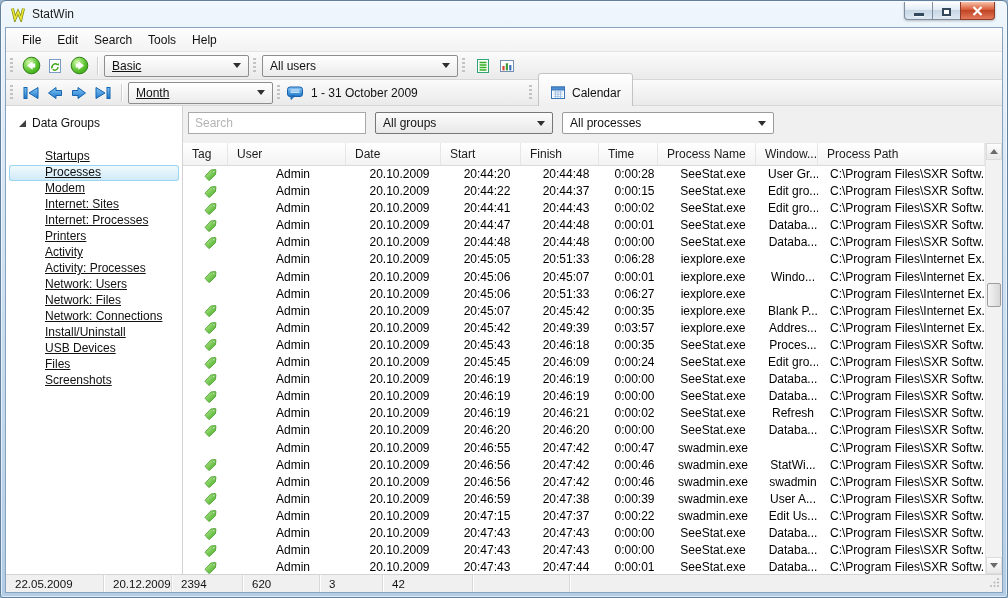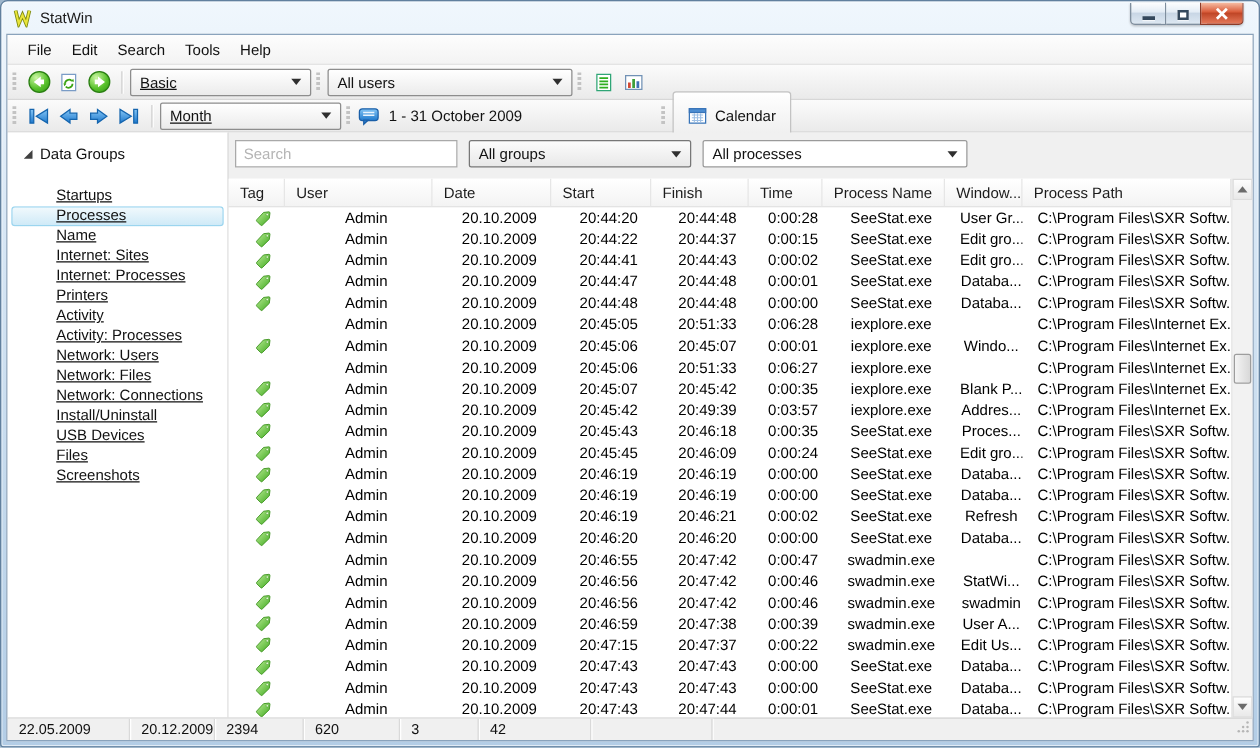--- a/index.html
+++ b/index.html
@@ -259,21 +259,21 @@
 
     <div class="content">
       <div class="sidebar">
         <div class="tree-root">
           <span class="expander"></span>
           <span>Data Groups</span>
         </div>
         <div id="tree-items">
             <div class="tree-item">Startups</div>
             <div class="tree-item selected">Processes</div>
-            <div class="tree-item">Name</div>
+            <div class="tree-item">Modem</div>
             <div class="tree-item">Internet: Sites</div>
             <div class="tree-item">Internet: Processes</div>
             <div class="tree-item">Printers</div>
             <div class="tree-item">Activity</div>
             <div class="tree-item">Activity: Processes</div>
             <div class="tree-item">Network: Users</div>
             <div class="tree-item">Network: Files</div>
             <div class="tree-item">Network: Connections</div>
             <div class="tree-item">Install/Uninstall</div>
             <div class="tree-item">USB Devices</div>

